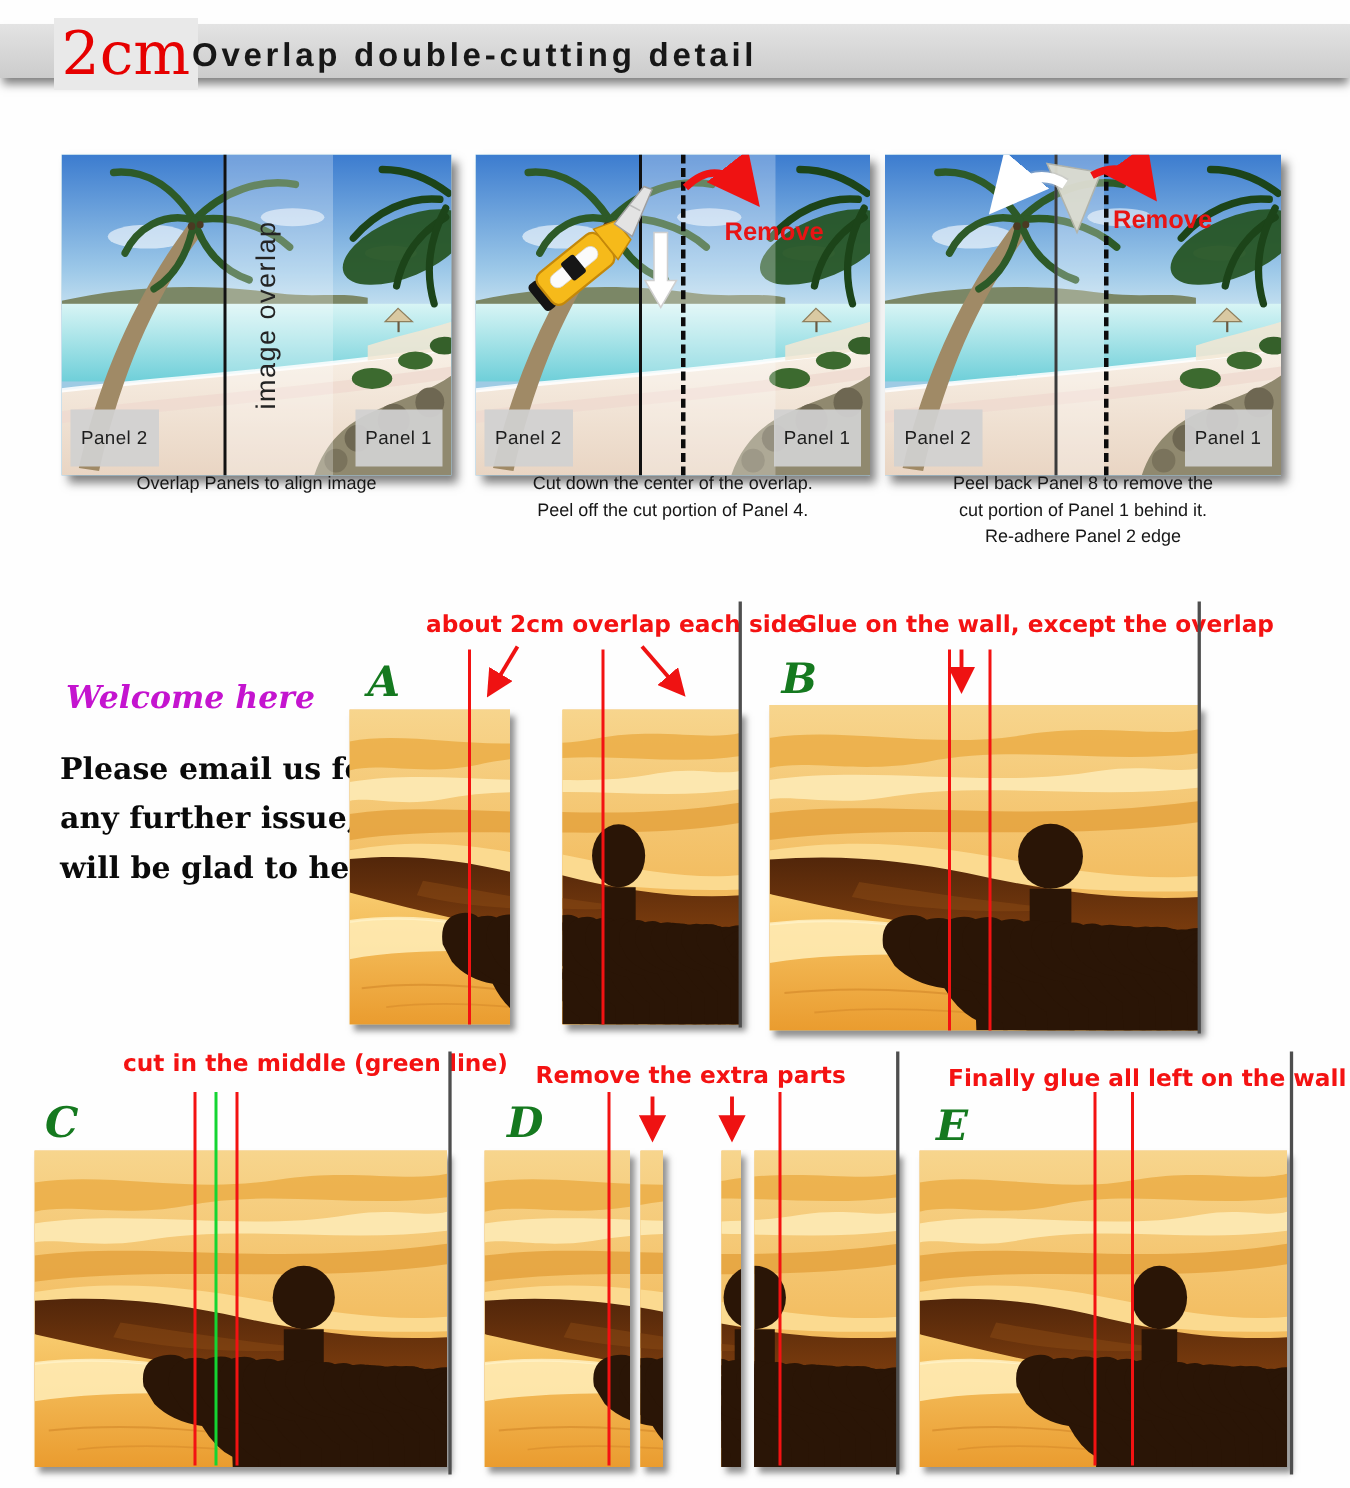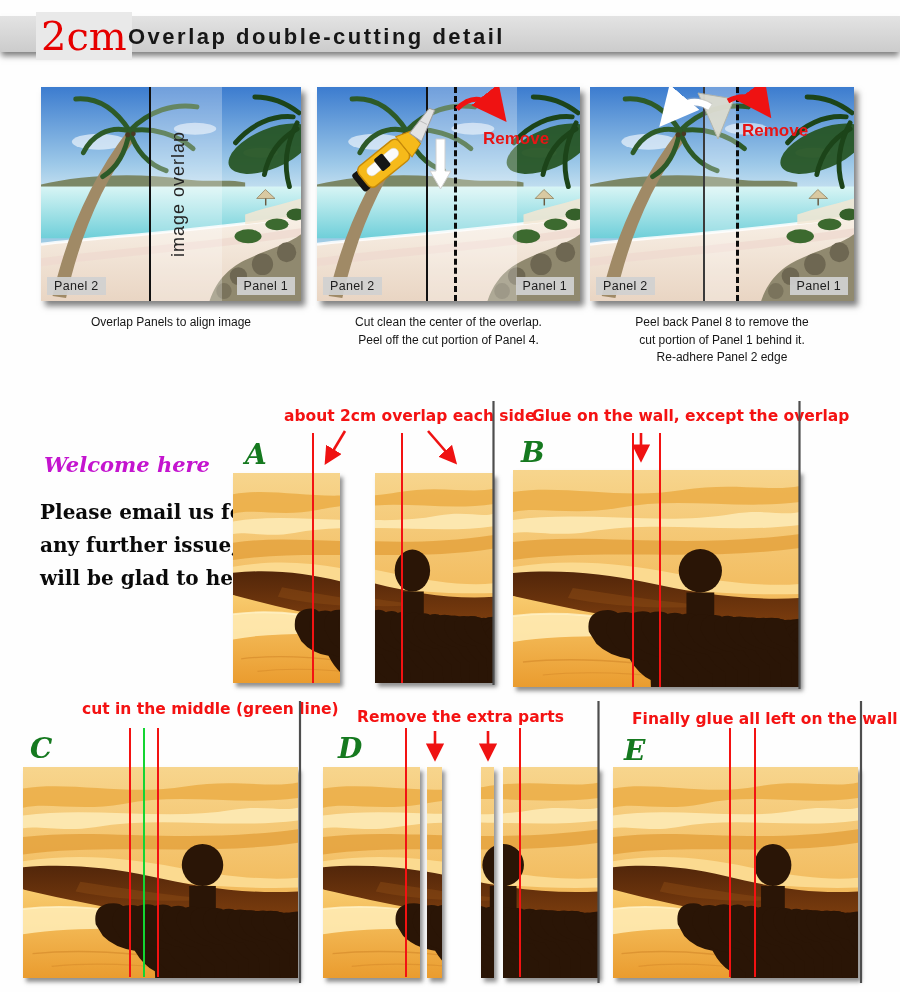--- a/index.html
+++ b/index.html
@@ -9,28 +9,28 @@
   
   .header-bar{position:absolute;left:0;top:16px;width:900px;height:36px;
     background:linear-gradient(180deg,#e3e3e3,#cccccc);
     box-shadow:0 5px 6px -1px rgba(0,0,0,.5);}
   .header-size{position:absolute;left:36px;top:-4px;font-family:"DejaVu Serif",serif;
     font-size:40px;color:#e60000;background:#e9e9e9;padding:0 5px;line-height:48px;}
   .header-title{position:absolute;left:128px;top:8px;font-size:22px;color:#171717;
     letter-spacing:2.5px;font-weight:600;}
 
   
-  .beach-panel{position:absolute;top:87px;height:214px;box-shadow:4px 5px 6px rgba(25,25,25,.55);overflow:hidden;background:#9ecbe4;}
+  .beach-panel{position:absolute;top:103px;height:214px;box-shadow:4px 5px 6px rgba(25,25,25,.55);overflow:hidden;background:#9ecbe4;}
   .beach-panel svg.scene{position:absolute;left:0;top:0;width:100%;height:100%;}
   .overlay-svg{position:absolute;left:0;top:0;width:100%;height:100%;pointer-events:none;}
   .vline{position:absolute;top:0;bottom:0;width:2px;background:#111111;}
   .vdash{position:absolute;top:0;bottom:0;width:0;border-left:3px dashed #0c0c0c;}
   .strip{position:absolute;top:0;bottom:0;background:rgba(255,255,255,.27);}
   .corner{position:absolute;bottom:6px;background:rgba(209,209,209,.93);color:#1d1d1d;
-    font-size:12.5px;padding:2px 7px;letter-spacing:.3px;}
+    font-size:12.5px;padding:12px 7px;letter-spacing:.3px;}
   .corner.left{left:6px;} .corner.right{right:6px;}
   .rot-text{position:absolute;left:137px;top:50%;transform:translate(-50%,-50%) rotate(-90deg);
     white-space:nowrap;font-size:18px;color:#242424;letter-spacing:1px;}
   .remove-lbl{position:absolute;color:#e81414;font-weight:bold;font-size:17px;}
 
   
   .caption{position:absolute;text-align:center;font-size:12px;line-height:17.6px;color:#161616;}
   .caption span{display:block;}
 
   
@@ -233,21 +233,21 @@
     </svg>
     <span class="remove-lbl" style="left:152px;top:34px;">Remove</span>
     <span class="corner left">Panel 2</span>
     <span class="corner right">Panel 1</span>
   </div>
 
   <div class="caption" style="left:41px;top:314px;width:260px;">
     <span>Overlap Panels to align image</span>
   </div>
   <div class="caption" style="left:317px;top:314px;width:263px;">
-    <span>Cut clean the center of the overlap.</span>
+    <span>Cut down the center of the overlap.</span>
     <span>Peel off the cut portion of Panel 4.</span>
   </div>
   <div class="caption" style="left:590px;top:314px;width:264px;">
     <span>Peel back Panel 8 to remove the</span>
     <span>cut portion of Panel 1 behind it.</span>
     <span>Re-adhere Panel 2 edge</span>
   </div>
 
   <div class="welcome-title">Welcome here</div>
   <div class="welcome-lines">

